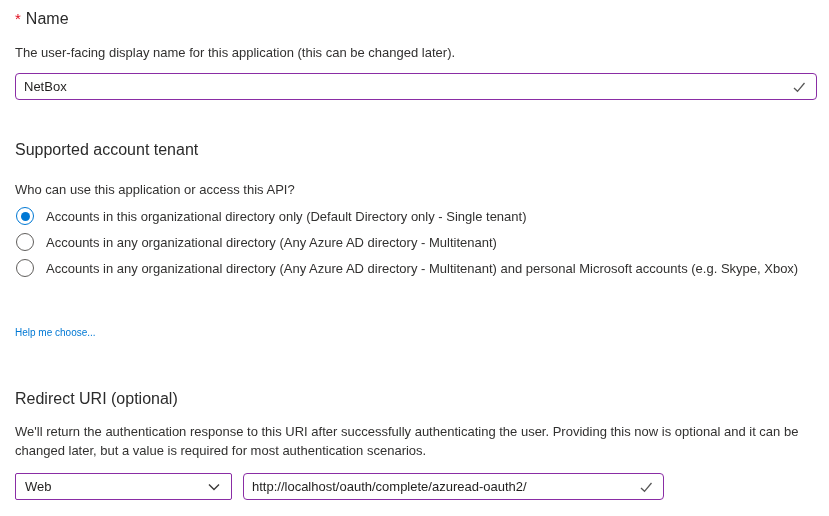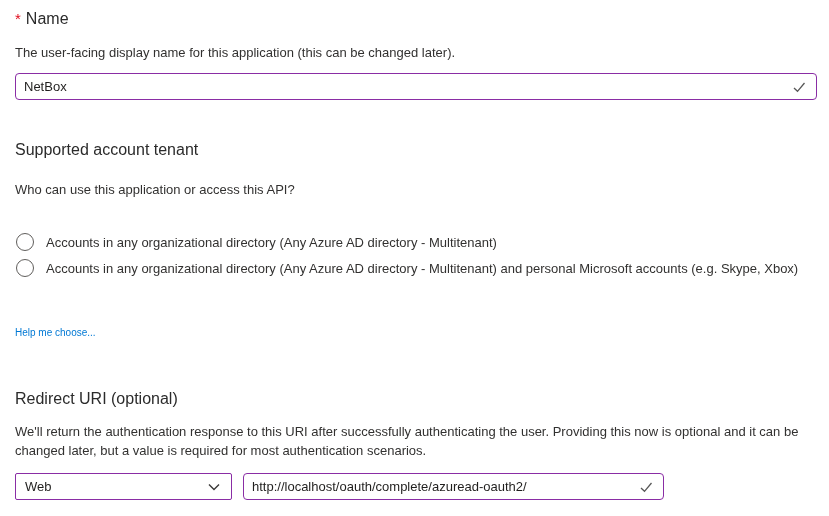--- a/index.html
+++ b/index.html
@@ -134,20 +134,26 @@
       <svg width="16" height="16" viewBox="0 0 16 16">
           <polyline points="3,9 6.5,12.3 13.5,4" fill="none" stroke="#575757" stroke-width="1.3"></polyline>
         </svg>
     </span>
   </div>
 
   <div class="abs section-heading" style="left:15px; top:141px;">Supported account tenant</div>
 
   <div class="abs body-text" style="left:15px; top:180px; width:805px;">Who can use this application or access this API?</div>
 
+  <div class="abs radio-row" style="left:16px; top:206px;">
+    <span class="radio-circle selected">
+        <span class="radio-dot"></span>
+      </span>
+    <span class="radio-label">Accounts in this organizational directory only (Default Directory only - Single tenant)</span>
+  </div>
 
   <div class="abs radio-row" style="left:16px; top:232px;">
     <span class="radio-circle"></span>
     <span class="radio-label">Accounts in any organizational directory (Any Azure AD directory - Multitenant)</span>
   </div>
 
   <div class="abs radio-row" style="left:16px; top:258px;">
     <span class="radio-circle"></span>
     <span class="radio-label">Accounts in any organizational directory (Any Azure AD directory - Multitenant) and personal Microsoft accounts (e.g. Skype, Xbox)</span>
   </div>

